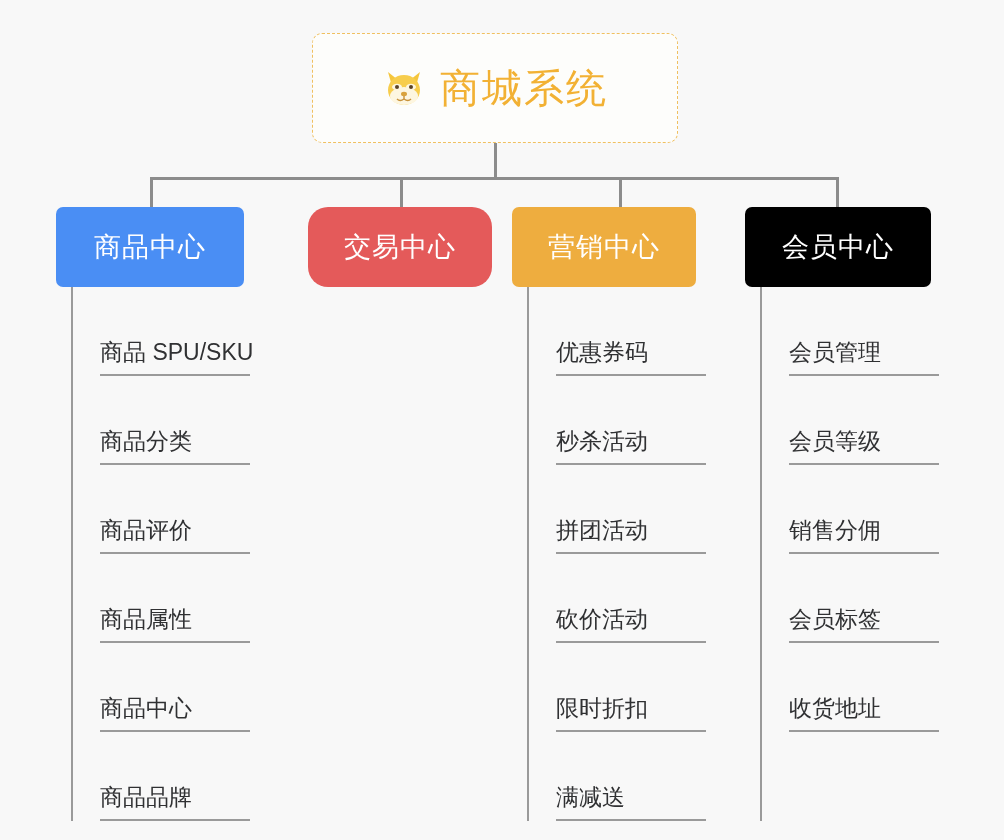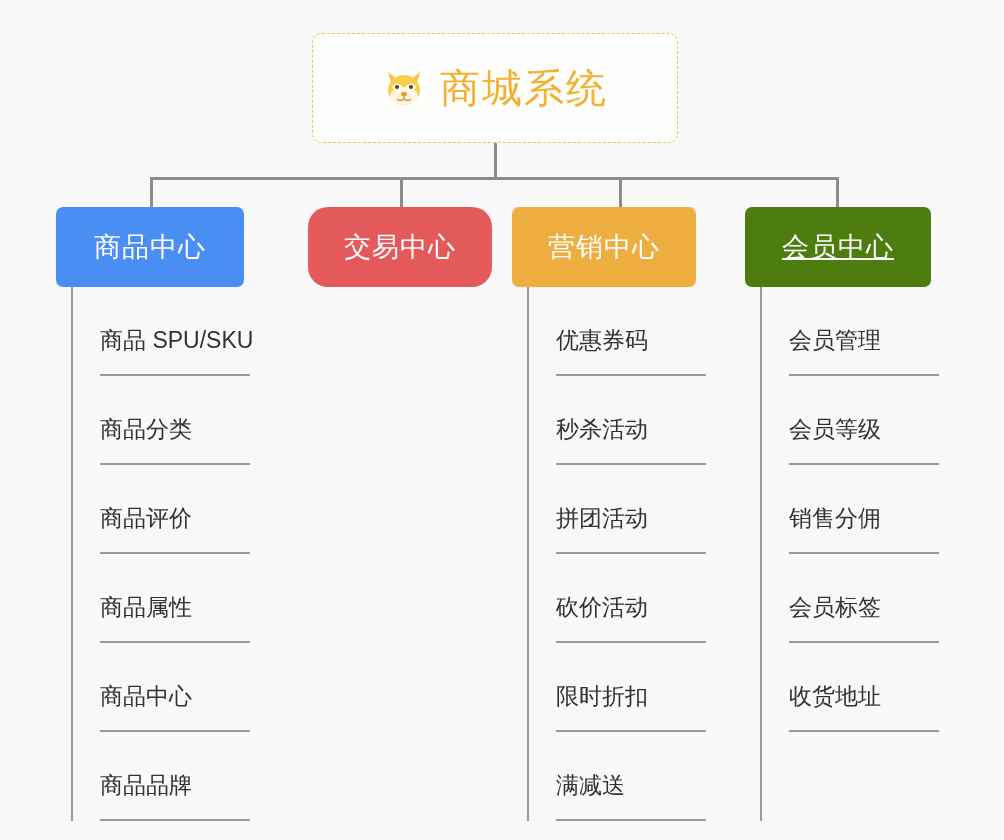--- a/index.html
+++ b/index.html
@@ -94,21 +94,21 @@
     position: relative;
     height: 89px;
     display: flex;
     align-items: flex-end;
     padding-left: 44px;
   }
   .leaf-label {
     font-size: 23px;
     color: #303133;
     white-space: nowrap;
-    padding-bottom: 18px;
+    padding-bottom: 6px;
     border-bottom: 2px solid #9a9a9a;
     display: inline-block;
     min-width: 150px;
   }
 </style>
 </head>
 <body>
 
 <div id="mindmap">
 
@@ -191,21 +191,21 @@
         </div>
         <div class="leaf">
           <span class="leaf-label">限时折扣</span>
         </div>
         <div class="leaf">
           <span class="leaf-label">满减送</span>
         </div>
       </div>
     </div>
     <div class="branch" style="left: 745px; width: 186px;">
-      <div class="branch-header" style="background: #4d7c0f; text-decoration: underline;">
+      <div class="branch-header" style="background: #000000;">
         <span>会员中心</span>
       </div>
       <div class="branch-body">
         <div class="spine" style="height: 534px;"></div>
         <div class="leaf">
           <span class="leaf-label">会员管理</span>
         </div>
         <div class="leaf">
           <span class="leaf-label">会员等级</span>
         </div>

